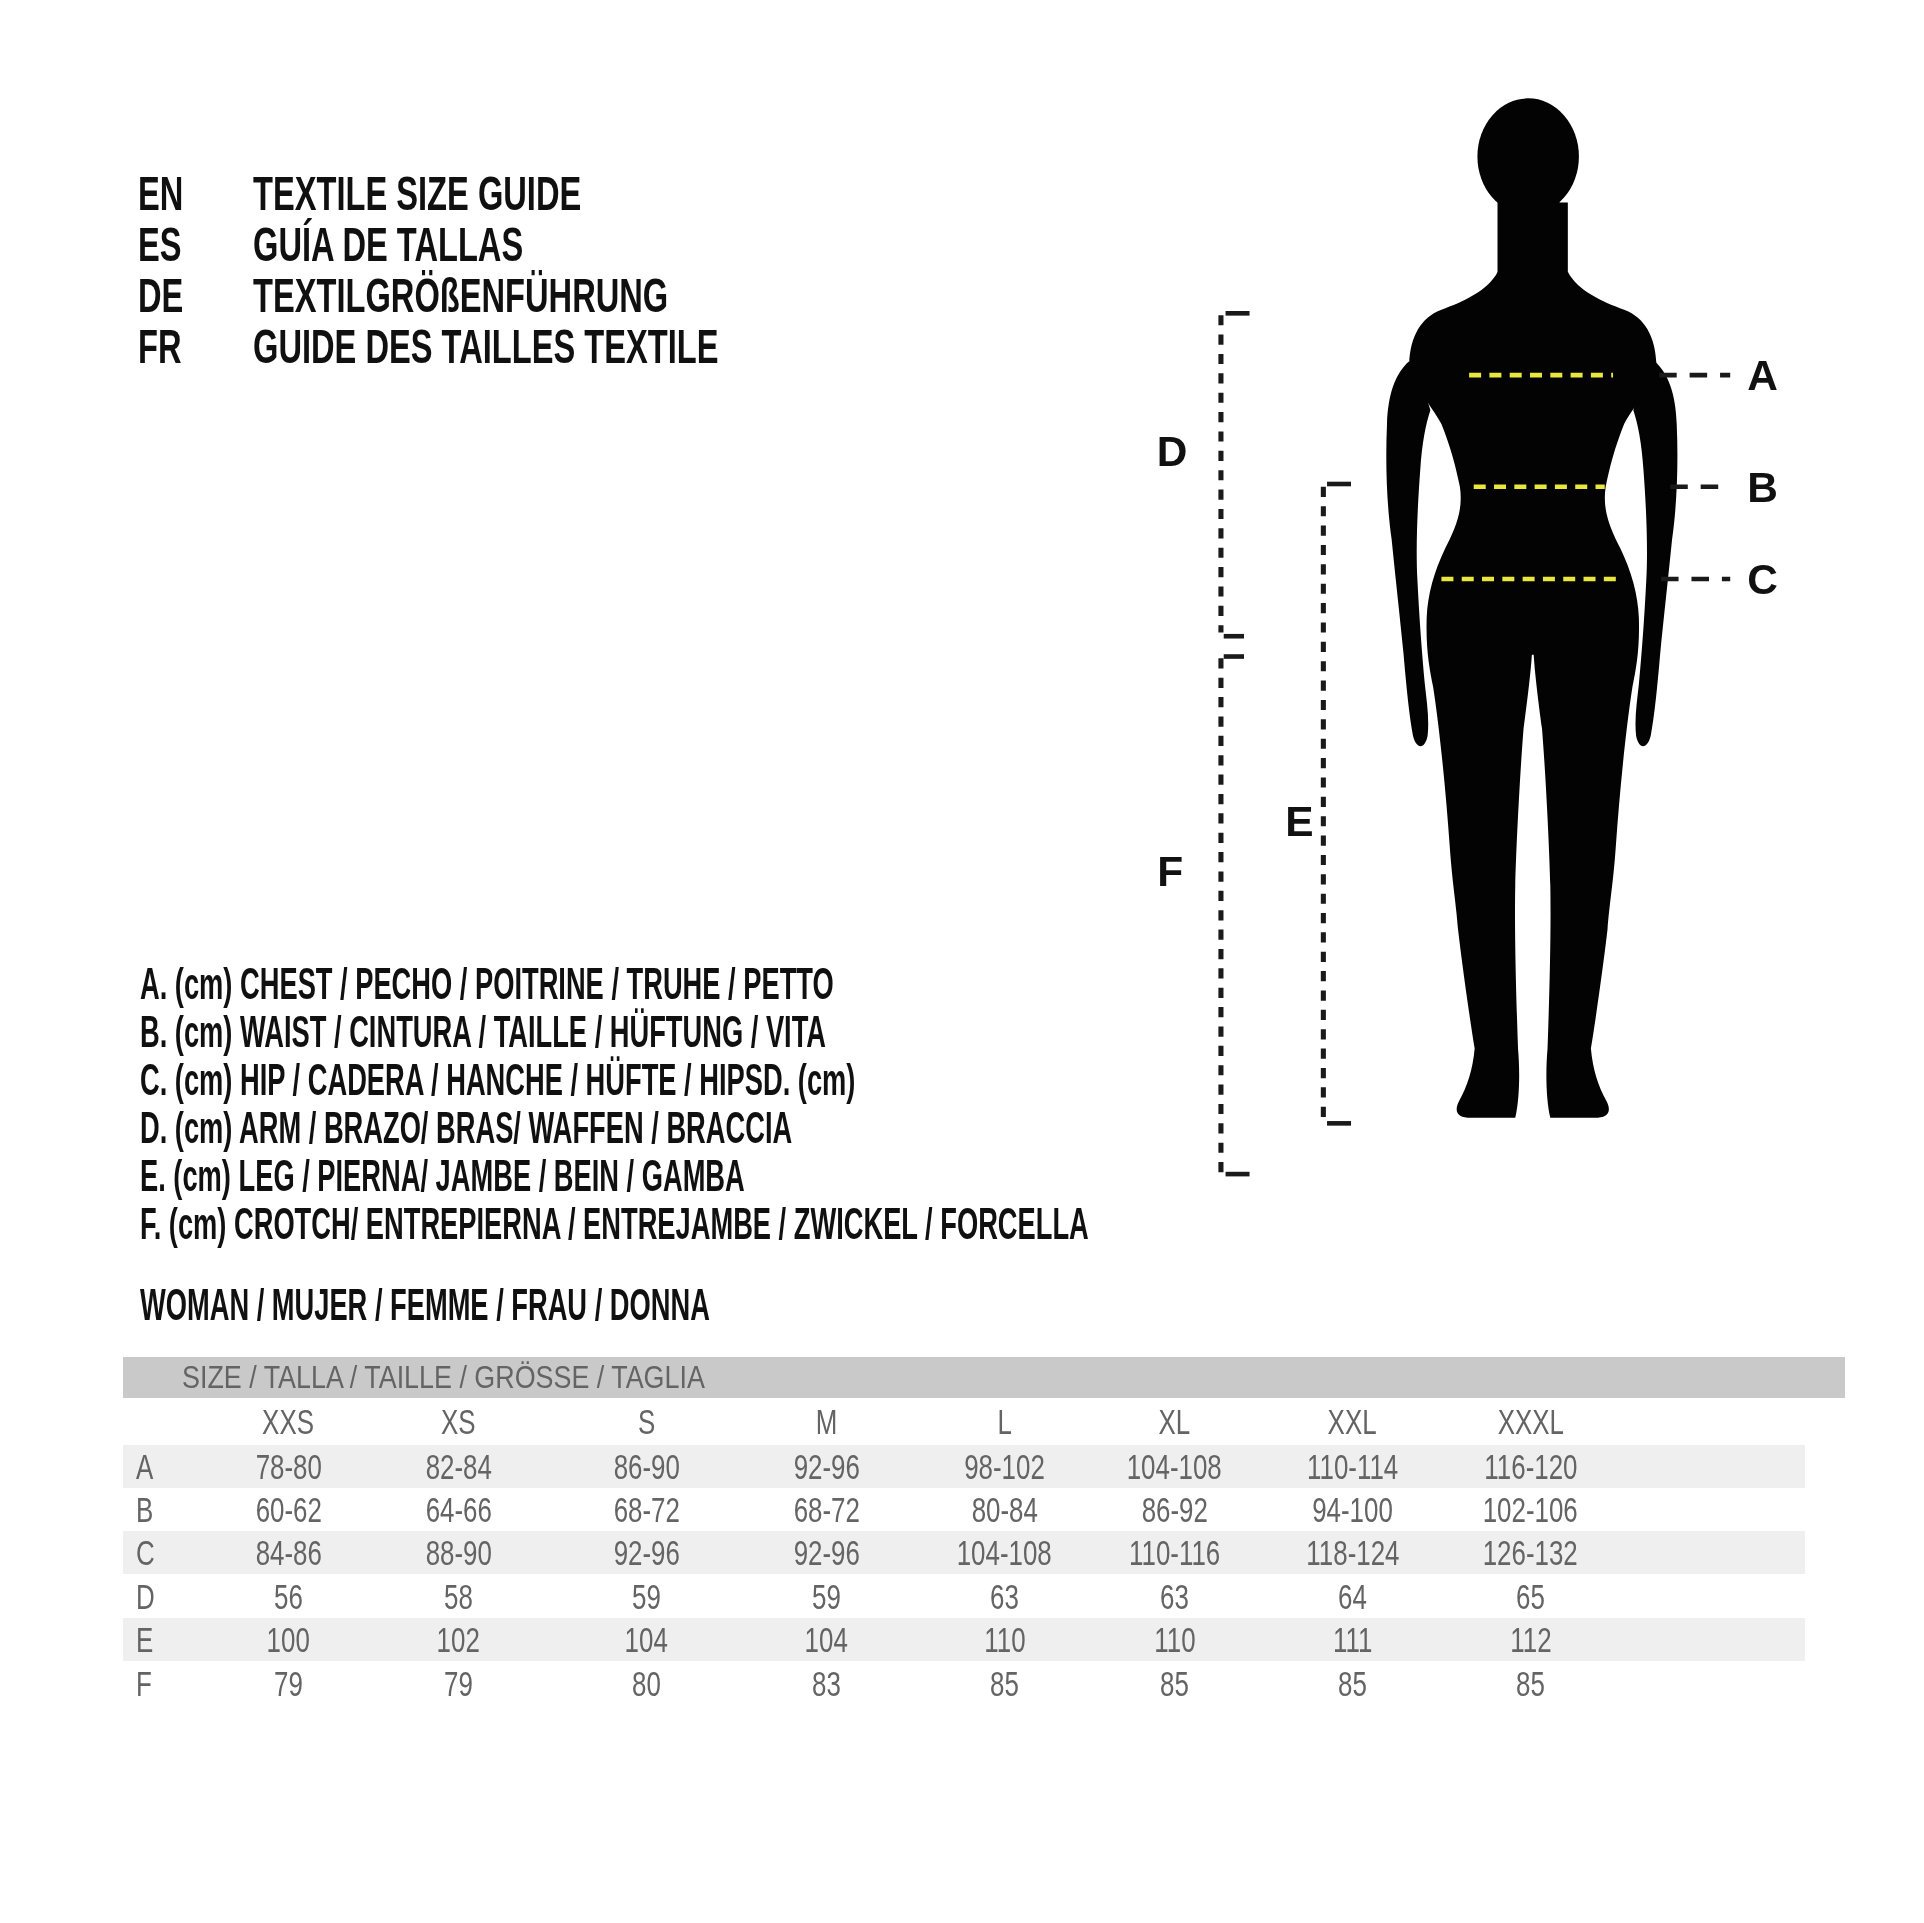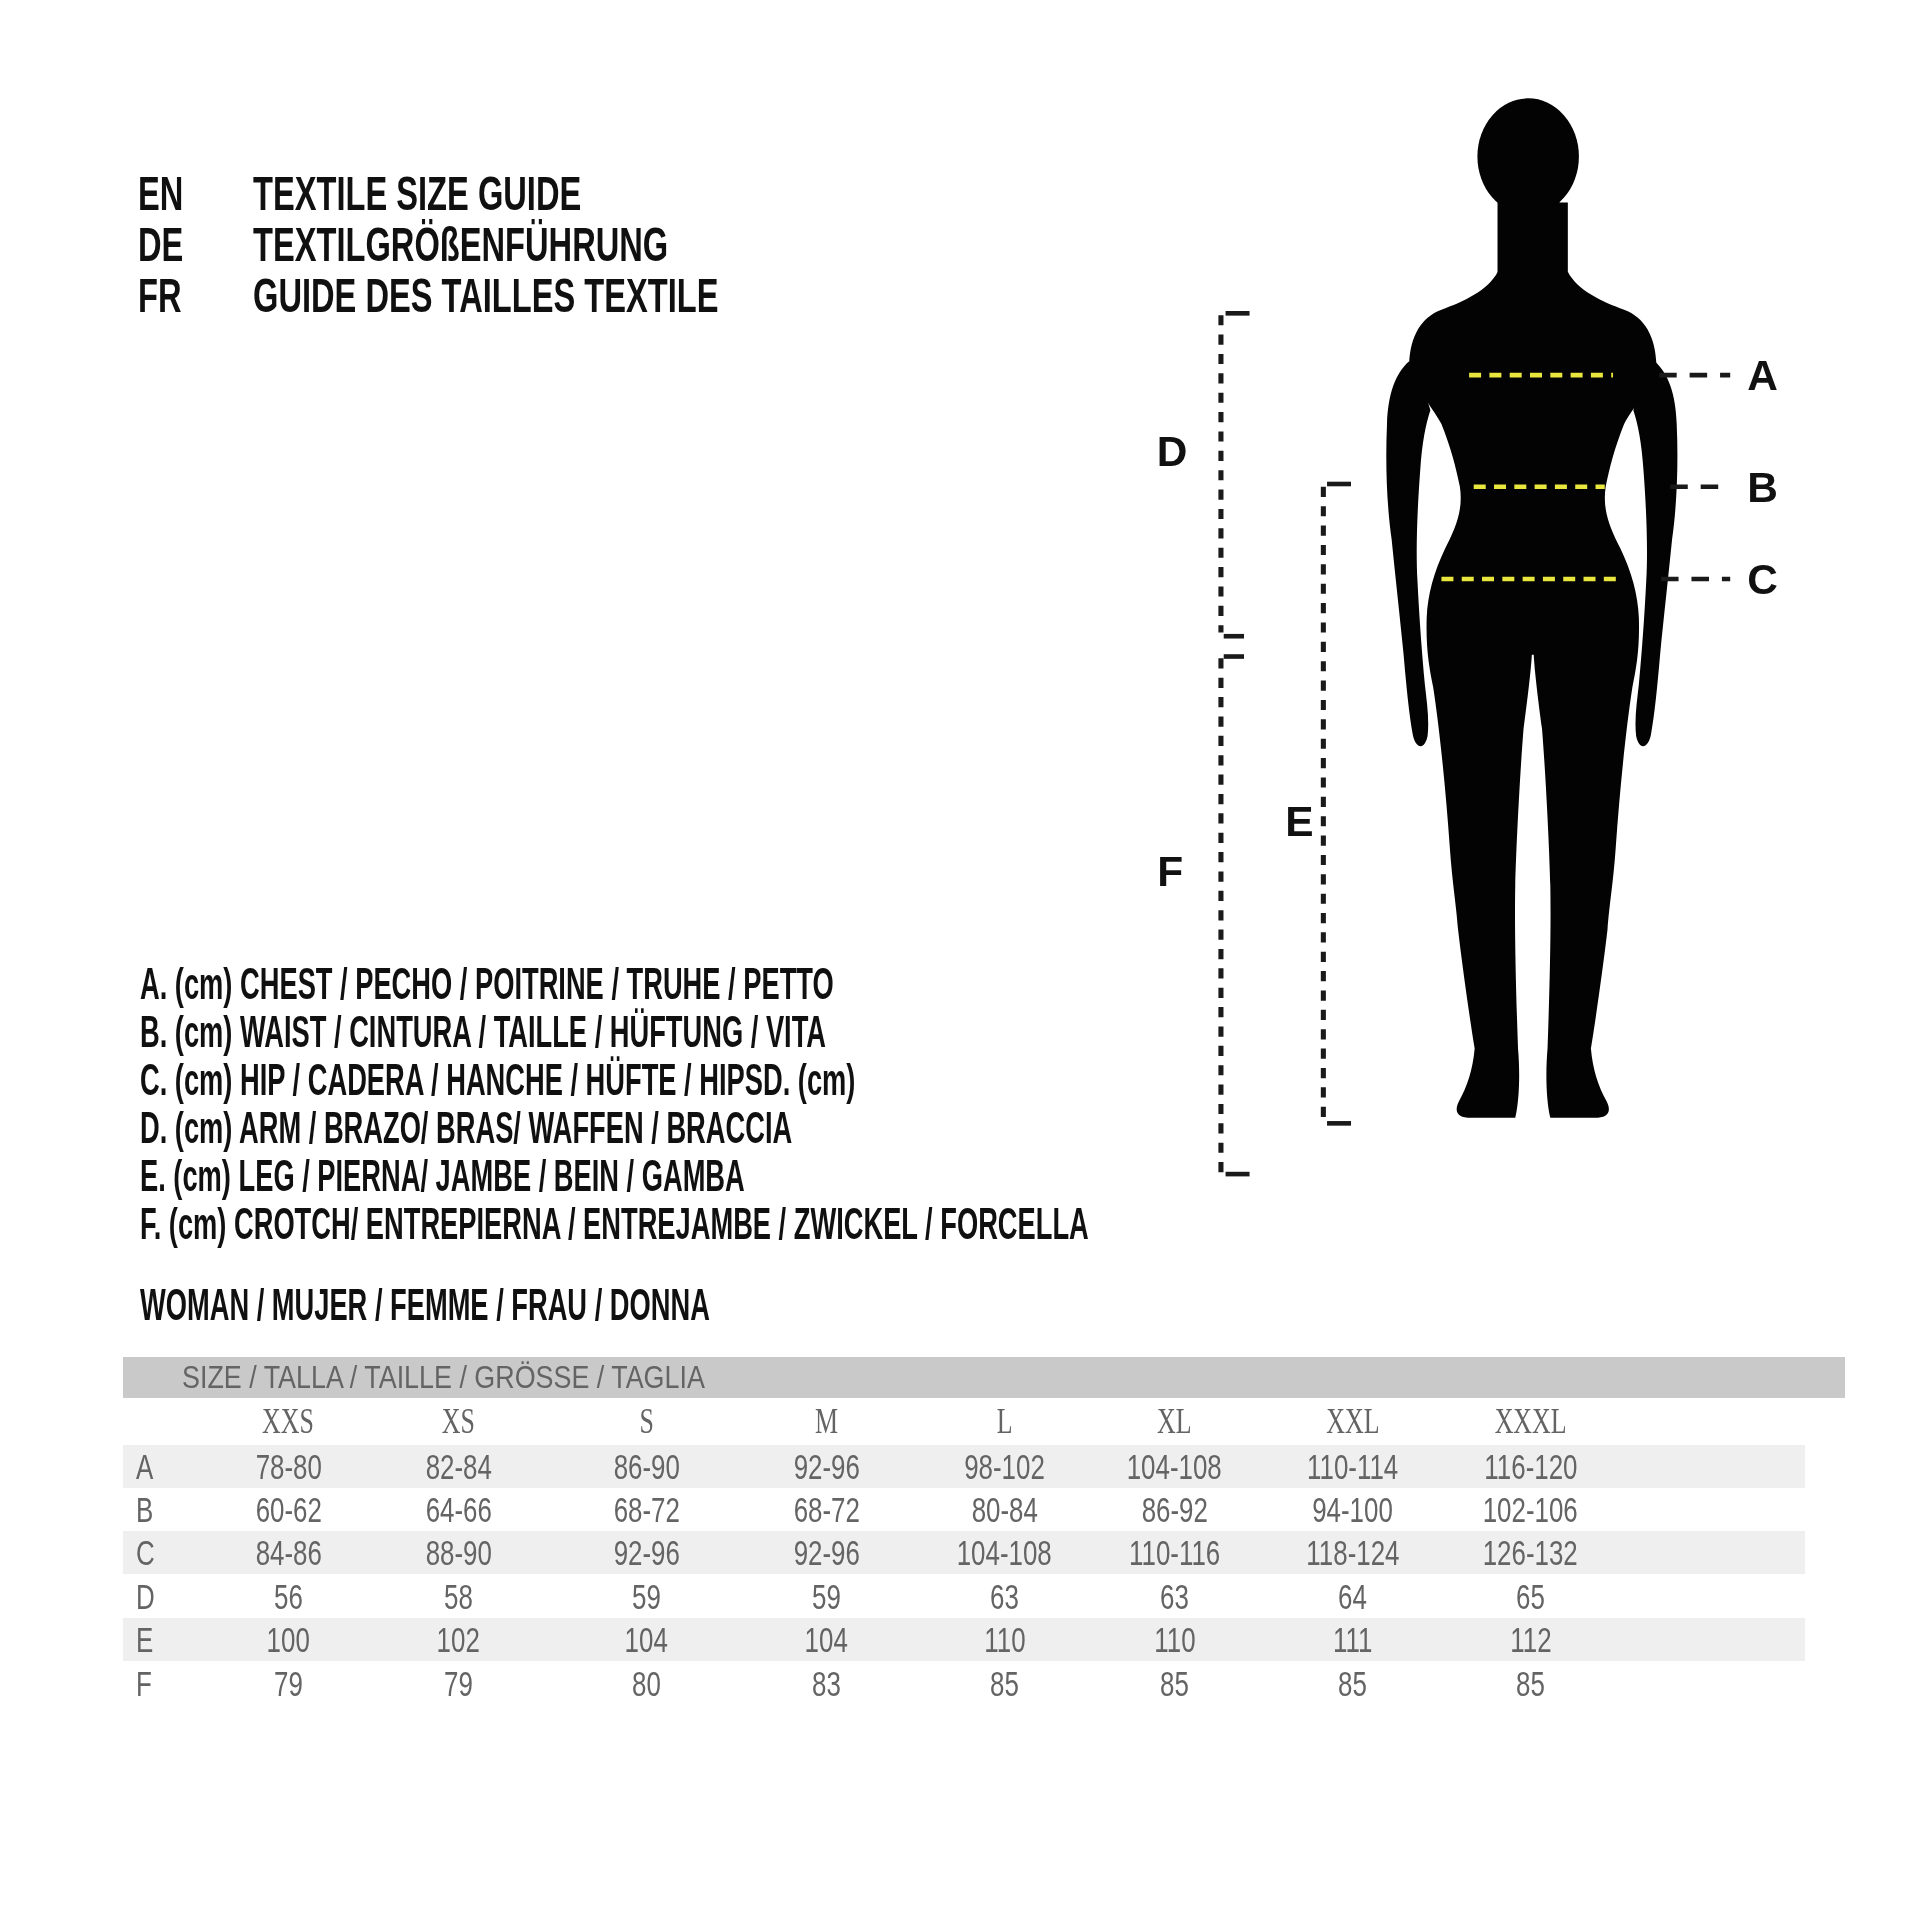--- a/index.html
+++ b/index.html
@@ -24,40 +24,44 @@
   #audience-title { position:absolute; left:140px; top:1281px; height:48px; line-height:48px; }
 
   
   #size-table { position:absolute; left:123px; top:1357px; width:1682px; height:349px; }
   #size-bar { position:absolute; left:0; top:0; width:1682px; height:41px; background:#c9c9c9; line-height:41px;padding-left:40px; }
   .t-bar { font-size:32px; font-weight:400; color:#646464; transform:scaleX(0.84); margin-left:19.4px; }
   .trow { position:absolute; left:0; width:1682px; height:43px; }
   .trow.stripe { background:#efefef; }
   #size-header-row { position:absolute; left:0; top:41px; width:1682px; height:47px; }
   .col { position:absolute; top:0; width:179px; text-align:center; }
-  #size-header-row .col { line-height:47px;font-family:Liberation Serif, serif; }
+  #size-header-row .col { line-height:47px; }
   .trow .col { line-height:43px;text-decoration:underline; }
   .c0 { left:76px; } .c1 { left:246px; } .c2 { left:434px; } .c3 { left:614px; }
   .c4 { left:792px; } .c5 { left:962px; } .c6 { left:1140px; } .c7 { left:1318px; }
   .rowlab { position:absolute; left:13px; top:0; width:65px; text-align:left; line-height:43px; }
   .t-cell { font-size:35px; font-weight:400; color:#646464; transform:scaleX(0.74); transform-origin:center center; }
 
   
   #figure-wrap { position:absolute; left:1144px; top:55px; width:665px; height:1144px; }
   svg text { font-family:"Liberation Sans","DejaVu Sans",sans-serif; }
 </style>
 </head>
 <body>
 
 <div id="canvas">
 
   <div id="lang-block">
     <div class="lang-row">
       <span class="lang-code"><span class="cond t-title">EN</span></span>
       <span class="cond t-title">TEXTILE SIZE GUIDE</span>
+    </div>
+    <div class="lang-row">
+      <span class="lang-code"><span class="cond t-title">ES</span></span>
+      <span class="cond t-title">GUÍA DE TALLAS</span>
     </div>
     <div class="lang-row">
       <span class="lang-code"><span class="cond t-title">DE</span></span>
       <span class="cond t-title">TEXTILGRÖßENFÜHRUNG</span>
     </div>
     <div class="lang-row">
       <span class="lang-code"><span class="cond t-title">FR</span></span>
       <span class="cond t-title">GUIDE DES TAILLES TEXTILE</span>
     </div>
   </div>

